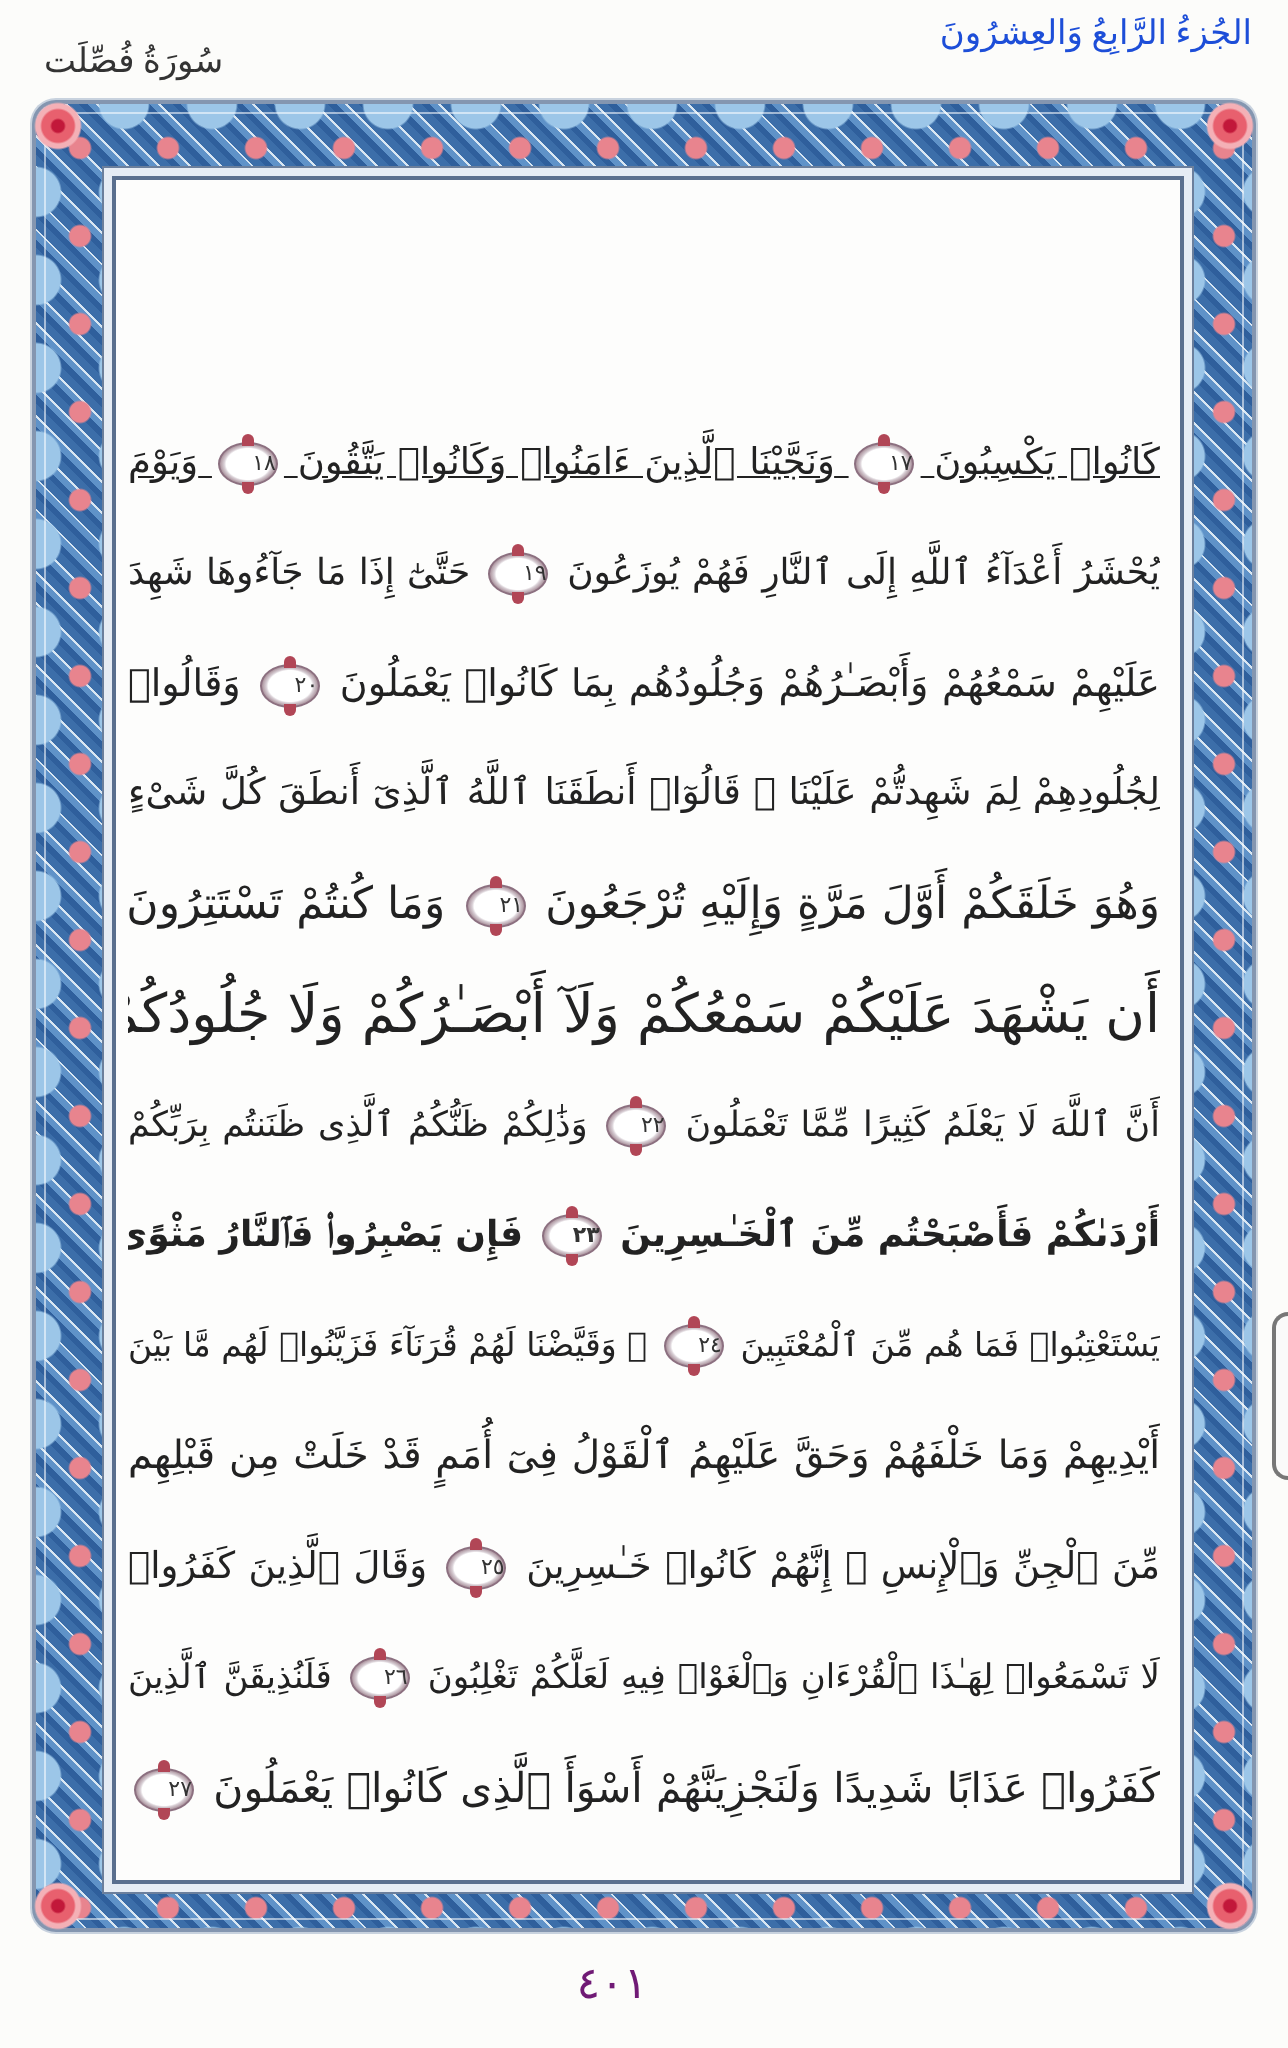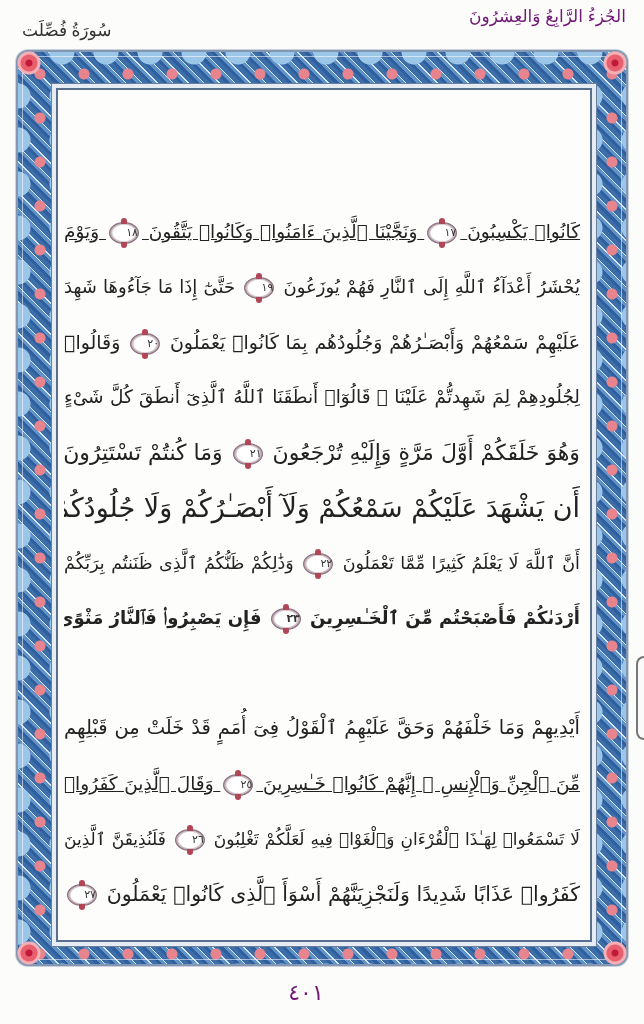--- a/index.html
+++ b/index.html
@@ -7,22 +7,22 @@
     width:644px; height:1024px; overflow:hidden;
     background:#fcfcfa;
     font-family:"DejaVu Sans", sans-serif;
     position:relative;
   }
   .header {
     position:absolute; top:0; left:0; width:644px; height:44px;
   }
   .header-juz {
     position:absolute; right:18px; top:6px;
-    font-size:17px; color:#701a75; direction:rtl;
-    font-family:Liberation Sans, sans-serif;
+    font-size:17px; color:#1d4ed8; direction:rtl;
+    font-family:Liberation Serif, serif;
   }
   .header-surah {
     position:absolute; left:22px; top:20px;
     font-size:17px; color:#333; direction:rtl;
     font-family:Liberation Serif, serif;
   }
   
   .frame-outer {
     position:absolute; left:18px; top:52px; width:608px; height:912px;
     border-radius:10px;
@@ -105,21 +105,22 @@
 
 <div class="text-area" id="text-area">
   <div class="line" style="top: 110px; font-size: 18.5px; text-decoration: underline;"><span>كَانُوا۟ يَكْسِبُونَ</span> <span class="ayah">١٧</span> <span>وَنَجَّيْنَا ٱلَّذِينَ ءَامَنُوا۟ وَكَانُوا۟ يَتَّقُونَ</span> <span class="ayah">١٨</span> <span>وَيَوْمَ</span></div>
   <div class="line" style="top: 165px; font-size: 18px;"><span>يُحْشَرُ أَعْدَآءُ ٱللَّهِ إِلَى ٱلنَّارِ فَهُمْ يُوزَعُونَ</span> <span class="ayah">١٩</span> <span>حَتَّىٰٓ إِذَا مَا جَآءُوهَا شَهِدَ</span></div>
   <div class="line" style="top: 220px; font-size: 19px;"><span>عَلَيْهِمْ سَمْعُهُمْ وَأَبْصَـٰرُهُمْ وَجُلُودُهُم بِمَا كَانُوا۟ يَعْمَلُونَ</span> <span class="ayah">٢٠</span> <span>وَقَالُوا۟</span></div>
   <div class="line" style="top: 275px; font-size: 18.5px;"><span>لِجُلُودِهِمْ لِمَ شَهِدتُّمْ عَلَيْنَا ۖ قَالُوٓا۟ أَنطَقَنَا ٱللَّهُ ٱلَّذِىٓ أَنطَقَ كُلَّ شَىْءٍ</span></div>
   <div class="line" style="top: 331px; font-size: 22px;"><span>وَهُوَ خَلَقَكُمْ أَوَّلَ مَرَّةٍ وَإِلَيْهِ تُرْجَعُونَ</span> <span class="ayah">٢١</span> <span>وَمَا كُنتُمْ تَسْتَتِرُونَ</span></div>
   <div class="line" style="top: 386px; font-size: 27px;"><span>أَن يَشْهَدَ عَلَيْكُمْ سَمْعُكُمْ وَلَآ أَبْصَـٰرُكُمْ وَلَا جُلُودُكُمْ وَلَـٰكِن ظَنَنتُمْ</span></div>
   <div class="line" style="top: 441px; font-size: 17.5px;"><span>أَنَّ ٱللَّهَ لَا يَعْلَمُ كَثِيرًا مِّمَّا تَعْمَلُونَ</span> <span class="ayah">٢٢</span> <span>وَذَٰلِكُمْ ظَنُّكُمُ ٱلَّذِى ظَنَنتُم بِرَبِّكُمْ</span></div>
   <div class="line" style="top: 496px; font-size: 18px; font-weight: bold;"><span>أَرْدَىٰكُمْ فَأَصْبَحْتُم مِّنَ ٱلْخَـٰسِرِينَ</span> <span class="ayah">٢٣</span> <span>فَإِن يَصْبِرُوا۟ فَٱلنَّارُ مَثْوًى لَّهُمْ ۖ وَإِن</span></div>
+  <div class="line" style="top: 551px; font-size: 16.5px;"><span>يَسْتَعْتِبُوا۟ فَمَا هُم مِّنَ ٱلْمُعْتَبِينَ</span> <span class="ayah">٢٤</span> <span>۞ وَقَيَّضْنَا لَهُمْ قُرَنَآءَ فَزَيَّنُوا۟ لَهُم مَّا بَيْنَ</span></div>
   <div class="line" style="top: 606px; font-size: 19.5px;"><span>أَيْدِيهِمْ وَمَا خَلْفَهُمْ وَحَقَّ عَلَيْهِمُ ٱلْقَوْلُ فِىٓ أُمَمٍ قَدْ خَلَتْ مِن قَبْلِهِم</span></div>
-  <div class="line" style="top: 662px; font-size: 18.5px; text-decoration: underline;"><span>مِّنَ ٱلْجِنِّ وَٱلْإِنسِ ۖ إِنَّهُمْ كَانُوا۟ خَـٰسِرِينَ</span> <span class="ayah">٢٥</span> <span>وَقَالَ ٱلَّذِينَ كَفَرُوا۟</span></div>
+  <div class="line" style="top: 662px; font-size: 18.5px;"><span>مِّنَ ٱلْجِنِّ وَٱلْإِنسِ ۖ إِنَّهُمْ كَانُوا۟ خَـٰسِرِينَ</span> <span class="ayah">٢٥</span> <span>وَقَالَ ٱلَّذِينَ كَفَرُوا۟</span></div>
   <div class="line" style="top: 717px; font-size: 17px;"><span>لَا تَسْمَعُوا۟ لِهَـٰذَا ٱلْقُرْءَانِ وَٱلْغَوْا۟ فِيهِ لَعَلَّكُمْ تَغْلِبُونَ</span> <span class="ayah">٢٦</span> <span>فَلَنُذِيقَنَّ ٱلَّذِينَ</span></div>
   <div class="line" style="top: 772px; font-size: 20.5px;"><span>كَفَرُوا۟ عَذَابًا شَدِيدًا وَلَنَجْزِيَنَّهُمْ أَسْوَأَ ٱلَّذِى كَانُوا۟ يَعْمَلُونَ</span> <span class="ayah">٢٧</span></div>
 </div>
 
 <div class="page-number">٤٠١</div>
 
 <div class="side-tab"></div>
 
 </body></html>

